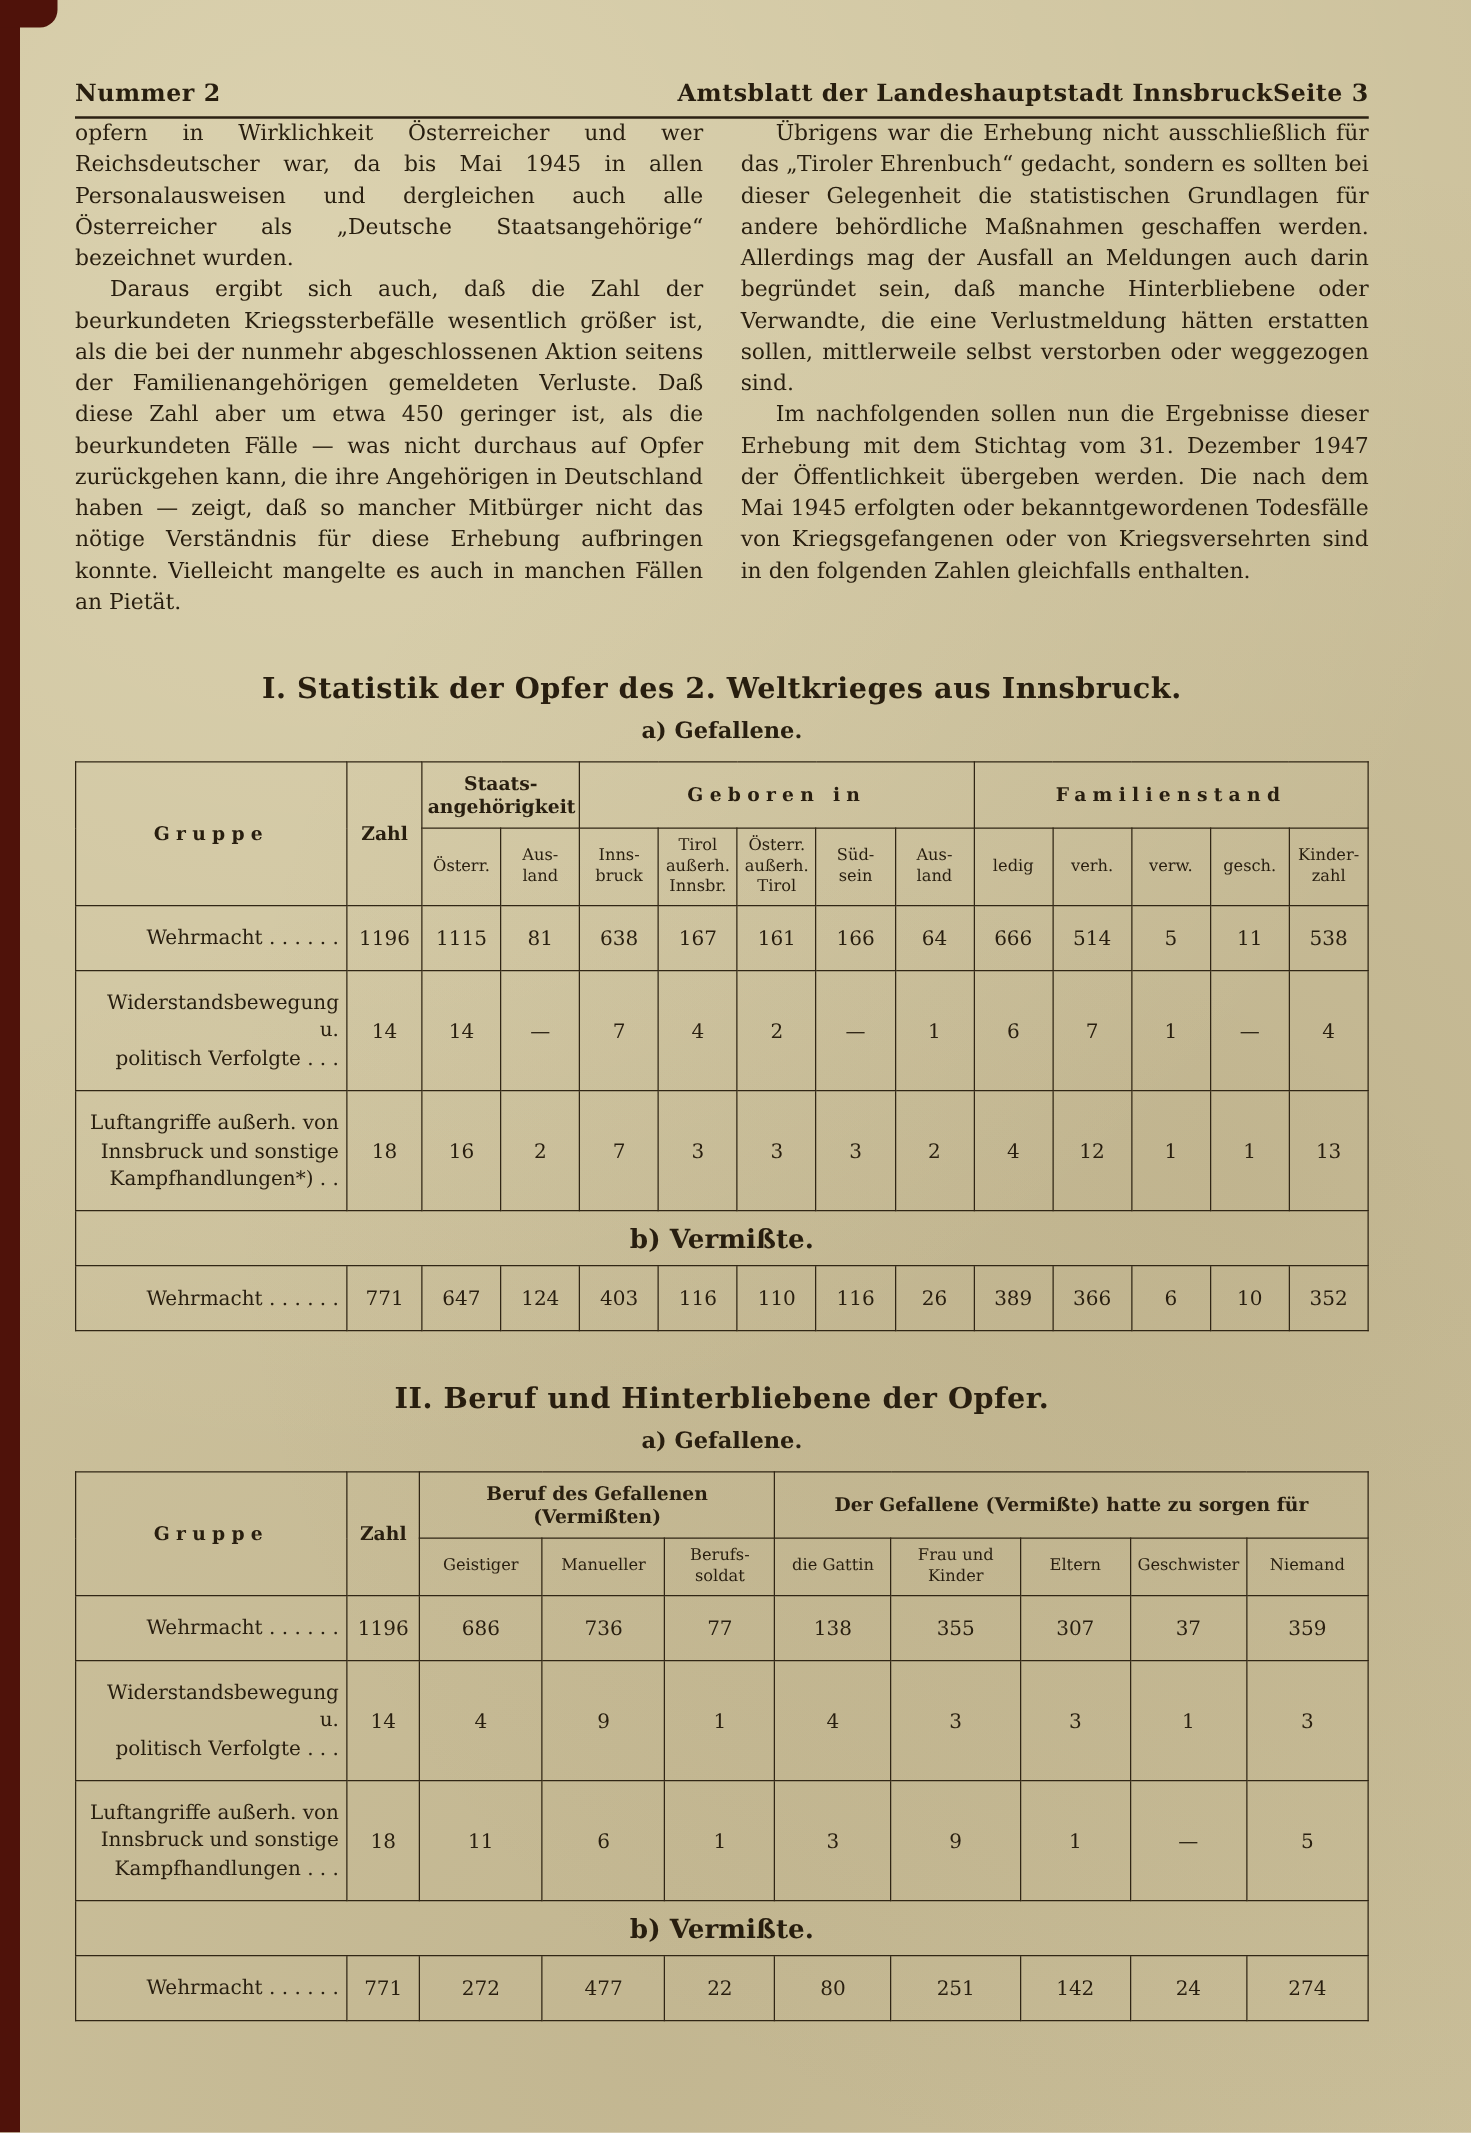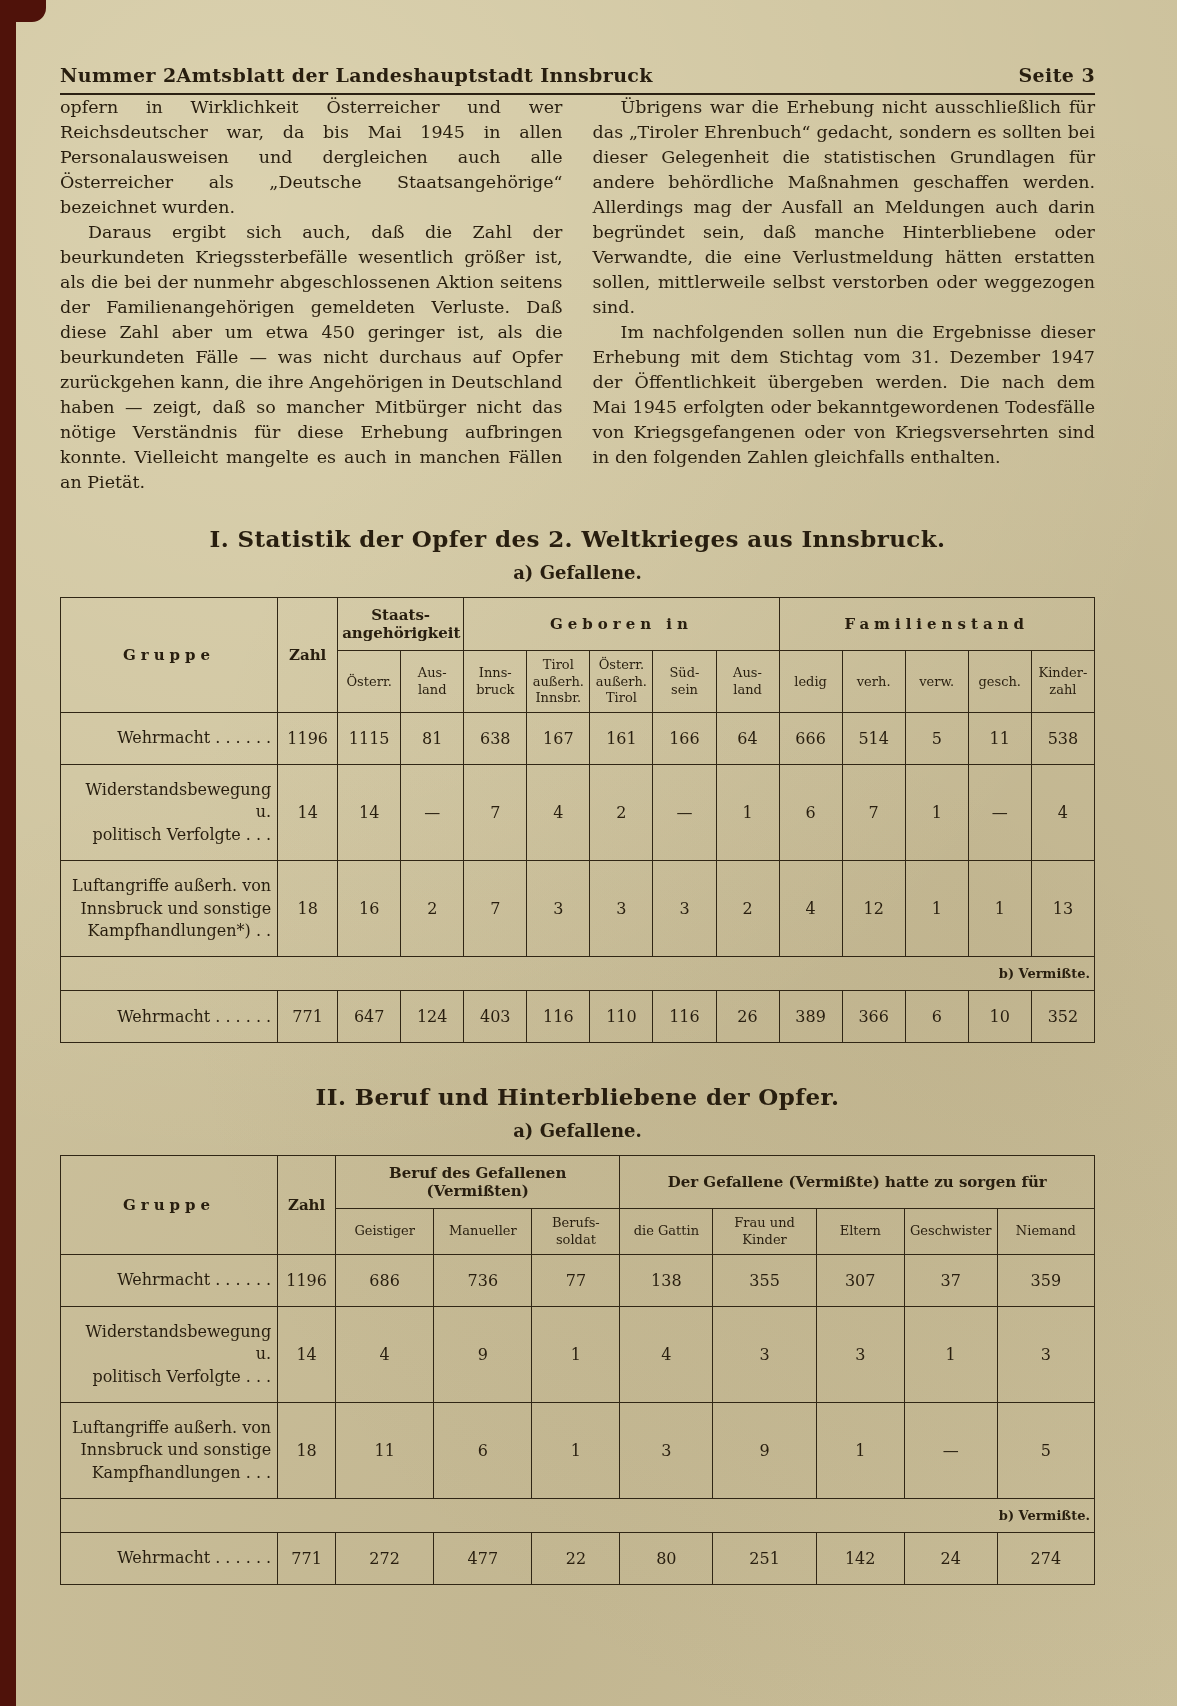--- a/index.html
+++ b/index.html
@@ -21,39 +21,39 @@
   .edge-left { position:absolute; left:0; top:0; width:16px; height:100%; background:#4f120a; }
   .edge-top  { position:absolute; left:0; top:0; width:46px; height:22px; background:#4f120a; border-bottom-right-radius:14px; }
 
   .content { padding:64px 82px 3px 60px; }
 
   .masthead {
     display:flex; justify-content:space-between; align-items:baseline;
     font-size:19px; font-weight:bold; letter-spacing:0.4px;
     border-bottom:2px solid #2b2113; padding-bottom:7px;
   }
-  .masthead .mid { flex:1; text-align:left; }
+  .masthead .mid { flex:1; text-align:right; }
 
   .cols { display:flex; gap:30px; }
   .col { flex:1; text-align:justify; font-size:17.5px; line-height:1.43; }
   .col p { margin:0; }
   .col p.ind { text-indent:1.6em; }
 
-  .section-title { text-align:center; font-size:23px; font-weight:bold; margin-top:30px; letter-spacing:0.4px; }
+  .section-title { text-align:center; font-size:23px; font-weight:bold; margin-top:42px; letter-spacing:0.4px; }
   .sub-title { text-align:center; font-size:18px; font-weight:bold; margin-top:10px; }
 
   table.stat { width:100%; border-collapse:collapse; table-layout:fixed; margin-top:14px; }
   table.stat th, table.stat td {
     border:1.5px solid #302615; text-align:center; vertical-align:middle;
   }
   table.stat thead .grp-row th { padding:8px 4px; font-size:15px; font-weight:bold; }
   table.stat thead .sub-row th { padding:6px 2px; font-size:13px; font-weight:normal; line-height:1.25; }
   table.stat tbody td { padding:16px 4px; font-size:16px; }
   table.stat tbody td.label { text-align:right; padding:14px 6px 14px 10px; line-height:1.4; }
-  table.stat tbody tr.band td { padding:9px 4px; font-size:13px; font-weight:bold;text-align:right; }
+  table.stat tbody tr.band td { padding:9px 4px; font-size:21px; font-weight:bold; }
   .t2 tbody td { padding:18px 4px; }
   .pre { white-space:pre-line; }
   .lsp { letter-spacing:5px; }
 
   .footnote { margin:12px 0 0 28px; font-size:16px; }
 </style>
 </head>
 <body>
 
 <div class="page">

